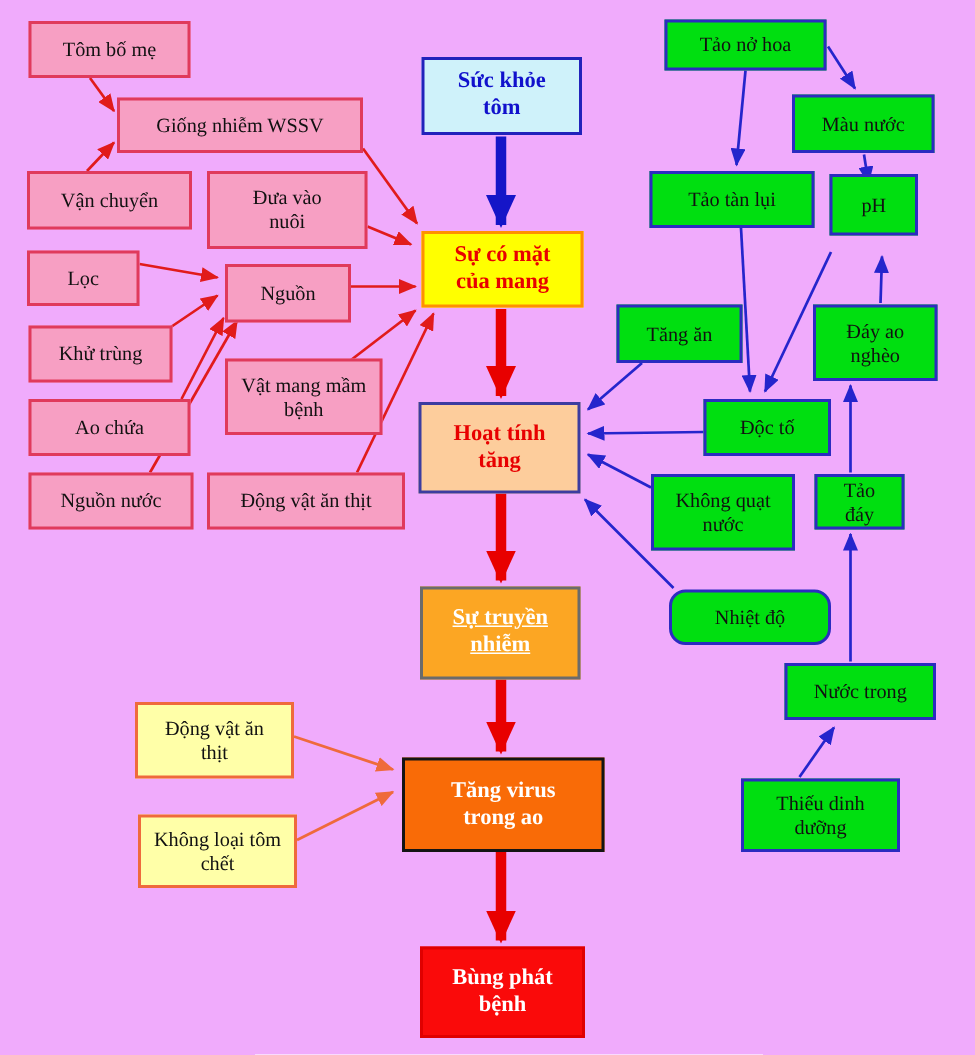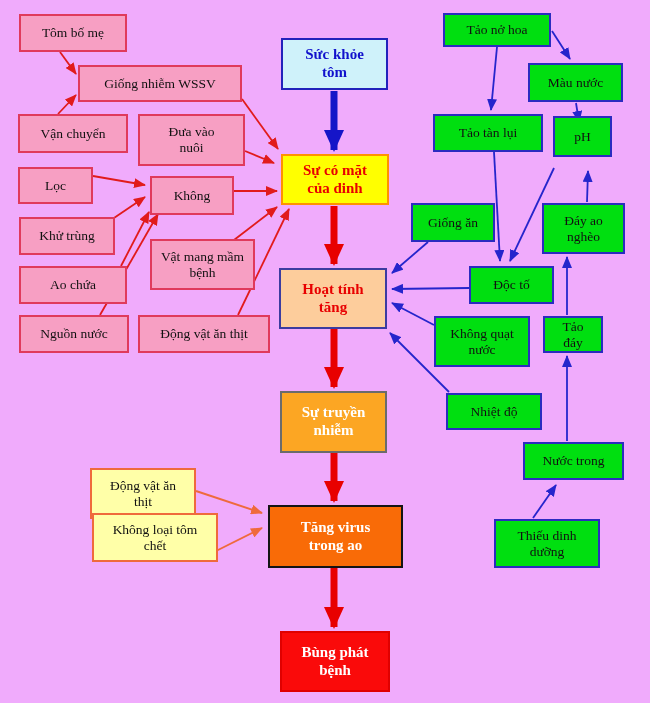--- a/index.html
+++ b/index.html
@@ -22,21 +22,21 @@
     color:#111111;
     z-index:2;
   }
   .pink  {background:#F79FC3;border:2px solid #E03A5C;}
   .green {background:#00DF10;border:2px solid #2B2BC0;}
   .note  {background:#FFFFA8;border:2px solid #EF6A3C;}
   .big{font-size:15px;font-weight:bold;}
   .health      {background:#CFF2FA;border:2px solid #2222BB;color:#1111CC;}
   .virus       {background:#FFFF00;border:2px solid #FF9100;color:#E80000;}
   .activity    {background:#FDCD9C;border:2px solid #3C3CA0;color:#E80000;}
-  .transmission{background:#FCA623;border:2px solid #6b6b6b;color:#ffffff;}
+  .transmission{background:#FCA623;border:2px solid #6b6b6b;color:#ffffff;text-decoration:underline;}
   .increase    {background:#F96B07;border:2px solid #141414;color:#ffffff;}
   .outbreak    {background:#FA0A0A;border:2px solid #E00000;color:#ffffff;}
 </style>
 </head>
 <body>
 
 <div class="canvas">
 
   <svg id="arrow-layer" width="650" height="703" viewBox="0 0 650 703" xmlns="http://www.w3.org/2000/svg">
     <defs>
@@ -100,43 +100,43 @@
       <line x1="334" y1="453" x2="334" y2="501" marker-end="url(#mrL)"></line>
       <line x1="334" y1="568" x2="334" y2="627" marker-end="url(#mrL)"></line>
     </g>
   </svg>
 
   <div class="node pink" style="left:19px;top:14px;width:108px;height:38px;">Tôm bố mẹ</div>
   <div class="node pink" style="left:78px;top:65px;width:164px;height:37px;">Giống nhiễm WSSV</div>
   <div class="node pink" style="left:18px;top:114px;width:110px;height:39px;">Vận chuyển</div>
   <div class="node pink" style="left:138px;top:114px;width:107px;height:52px;padding:0 16px;">Đưa vào nuôi</div>
   <div class="node pink" style="left:18px;top:167px;width:75px;height:37px;">Lọc</div>
-  <div class="node pink" style="left:150px;top:176px;width:84px;height:39px;">Không</div>
+  <div class="node pink" style="left:150px;top:176px;width:84px;height:39px;">Nguồn</div>
   <div class="node pink" style="left:19px;top:217px;width:96px;height:38px;">Khử trùng</div>
   <div class="node pink" style="left:150px;top:239px;width:105px;height:51px;">Vật mang mầm bệnh</div>
   <div class="node pink" style="left:19px;top:266px;width:108px;height:38px;">Ao chứa</div>
   <div class="node pink" style="left:19px;top:315px;width:110px;height:38px;">Nguồn nước</div>
   <div class="node pink" style="left:138px;top:315px;width:132px;height:38px;">Động vật ăn thịt</div>
 
   <div class="node health big" style="left:281px;top:38px;width:107px;height:52px;">Sức khỏe tôm</div>
-  <div class="node virus big" style="left:281px;top:154px;width:108px;height:51px;">Sự có mặt của dinh</div>
+  <div class="node virus big" style="left:281px;top:154px;width:108px;height:51px;">Sự có mặt của mang</div>
   <div class="node activity big" style="left:279px;top:268px;width:108px;height:61px;">Hoạt tính tăng</div>
   <div class="node transmission big" style="left:280px;top:391px;width:107px;height:62px;">Sự truyền nhiễm</div>
   <div class="node increase big" style="left:268px;top:505px;width:135px;height:63px;padding:0 18px;">Tăng virus trong ao</div>
   <div class="node outbreak big" style="left:280px;top:631px;width:110px;height:61px;padding:0 14px;">Bùng phát bệnh</div>
 
   <div class="node note" style="left:90px;top:468px;width:106px;height:51px;">Động vật ăn thịt</div>
-  <div class="node note" style="left:92px;top:513px;width:126px;height:49px;">Không loại tôm chết</div>
+  <div class="node note" style="left:92px;top:543px;width:106px;height:49px;">Không loại tôm chết</div>
 
   <div class="node green" style="left:443px;top:13px;width:108px;height:34px;">Tảo nở hoa</div>
   <div class="node green" style="left:528px;top:63px;width:95px;height:39px;">Màu nước</div>
   <div class="node green" style="left:433px;top:114px;width:110px;height:38px;">Tảo tàn lụi</div>
   <div class="node green" style="left:553px;top:116px;width:59px;height:41px;">pH</div>
-  <div class="node green" style="left:411px;top:203px;width:84px;height:39px;">Giống ăn</div>
+  <div class="node green" style="left:411px;top:203px;width:84px;height:39px;">Tăng ăn</div>
   <div class="node green" style="left:542px;top:203px;width:83px;height:51px;">Đáy ao nghèo</div>
   <div class="node green" style="left:469px;top:266px;width:85px;height:38px;">Độc tố</div>
   <div class="node green" style="left:434px;top:316px;width:96px;height:51px;">Không quạt nước</div>
   <div class="node green" style="left:543px;top:316px;width:60px;height:37px;">Tảo đáy</div>
-  <div class="node green" style="left:446px;top:393px;width:96px;height:37px;">Nhiệt độ</div>
+  <div class="node green" style="left:446px;top:393px;width:108px;height:37px;border-radius:11px;">Nhiệt độ</div>
   <div class="node green" style="left:523px;top:442px;width:101px;height:38px;">Nước trong</div>
   <div class="node green" style="left:494px;top:519px;width:106px;height:49px;">Thiếu dinh dưỡng</div>
 
 </div>
 
 </body></html>

